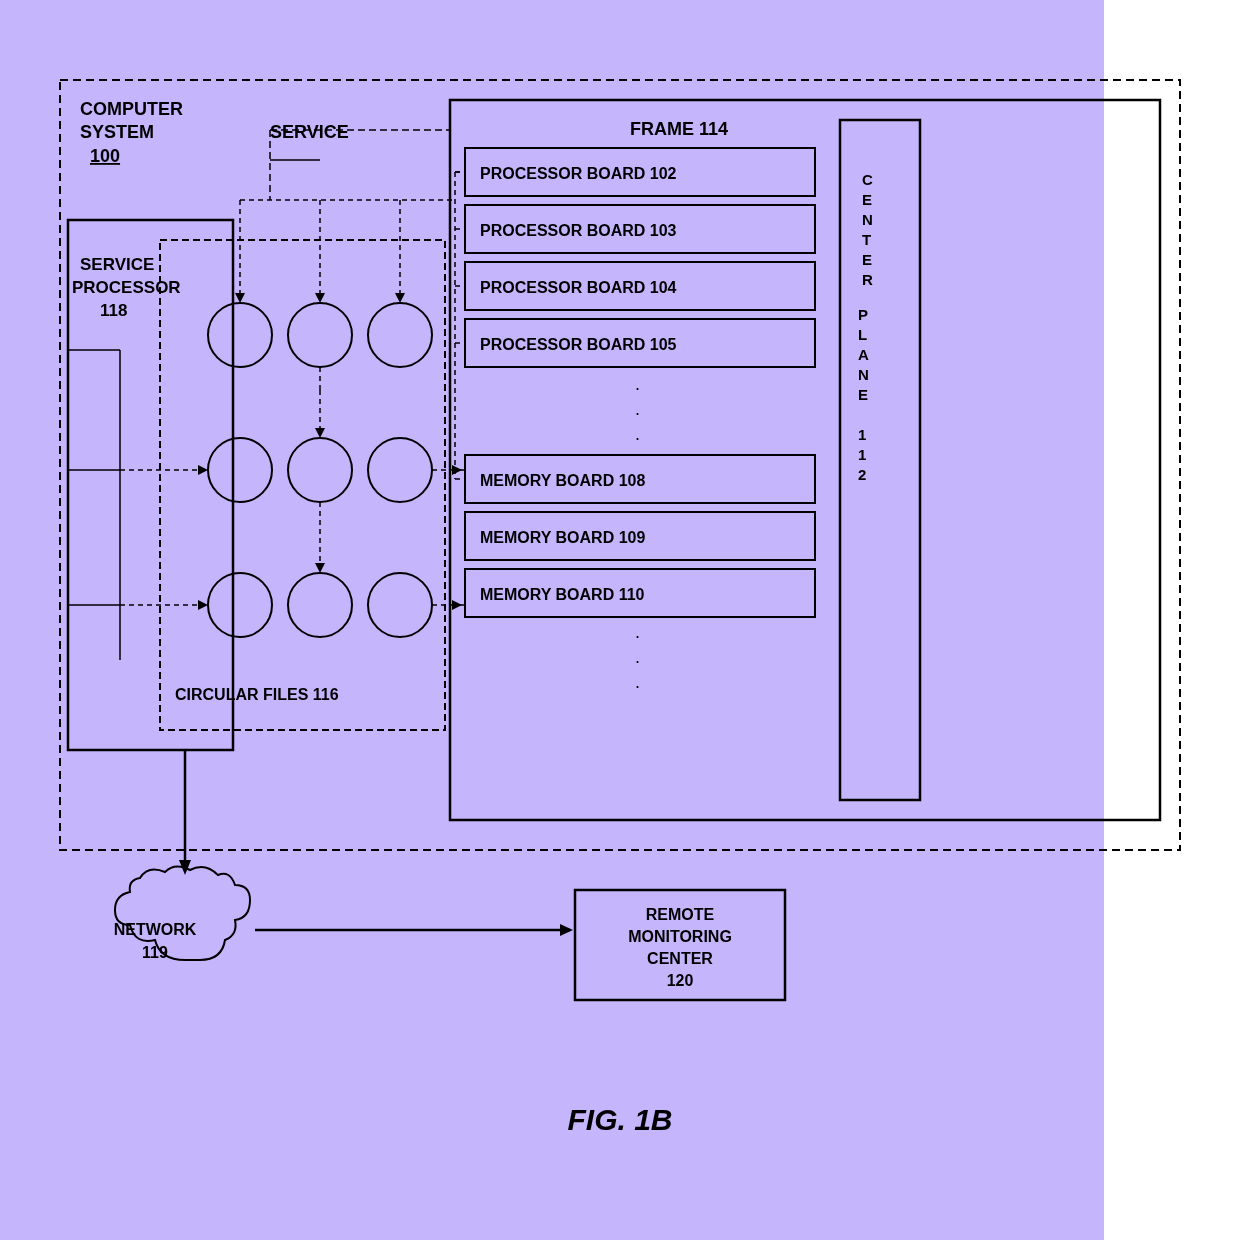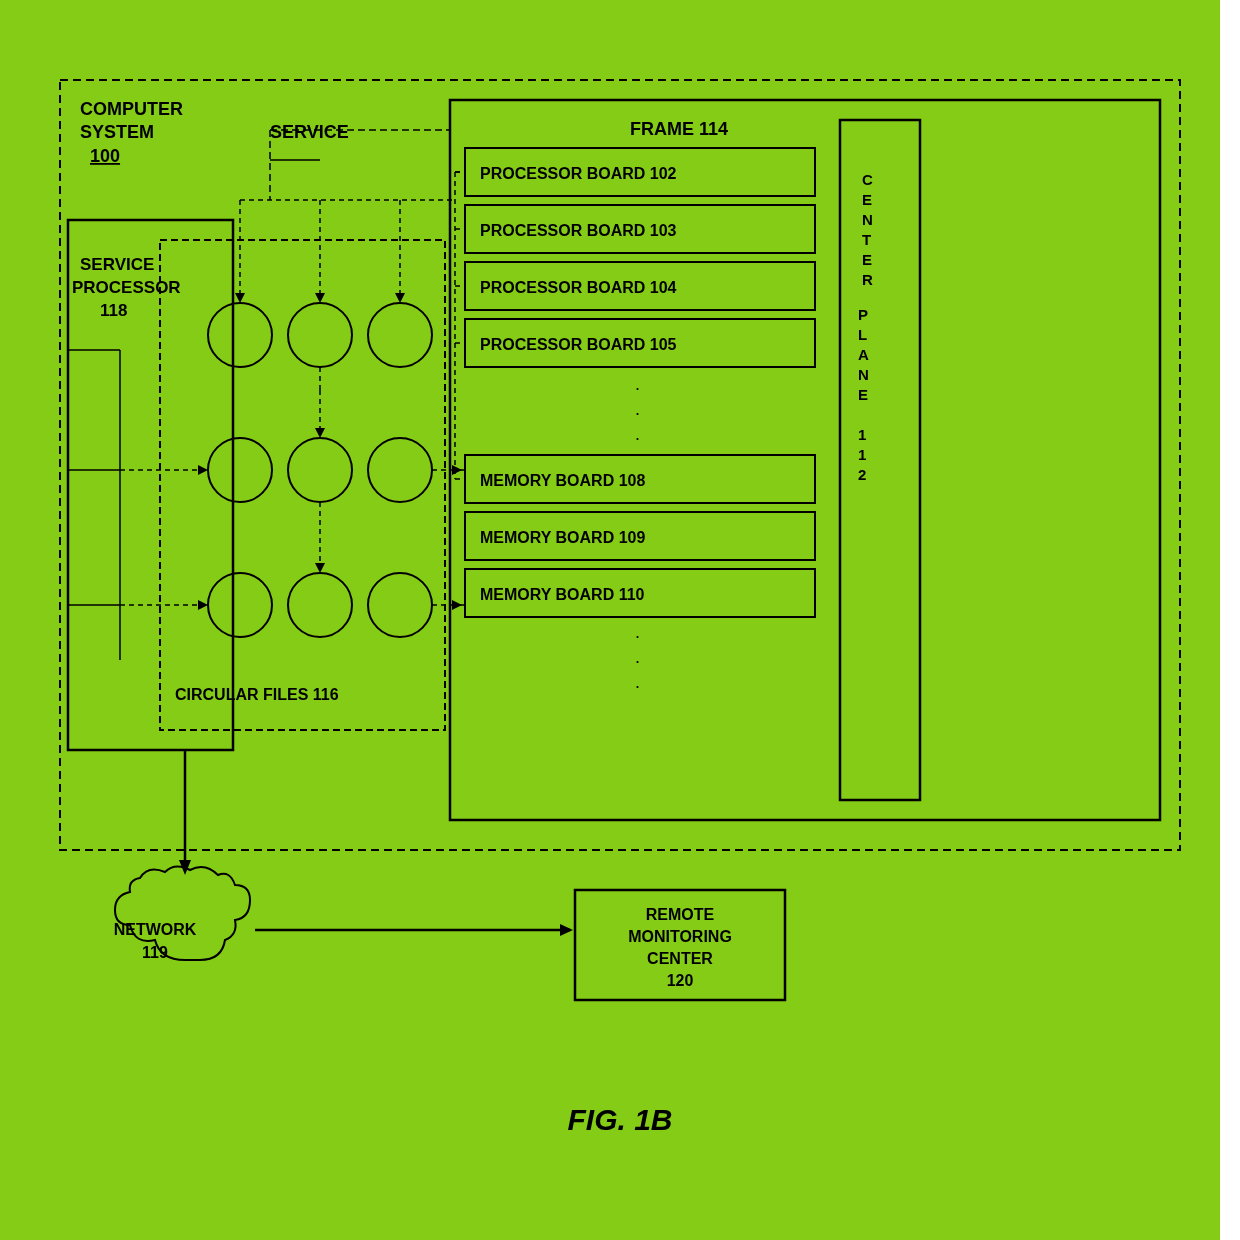--- a/index.html
+++ b/index.html
@@ -5,24 +5,24 @@
     * { box-sizing: border-box; margin: 0; padding: 0; }
     body {
       background: #fff;
       font-family: Arial, sans-serif;
       width: 1240px;
       height: 1240px;
       overflow: hidden;
       position: relative;
     }
     .diagram-container {
-      width: 1220px;
+      width: 1104px;
       height: 1240px;
       position: relative;
-      background: #84cc16;
+      background: #c4b5fd;
       text-align: center;
     }
     svg.main-diagram {
       position: absolute;
       top: 0; left: 0;
       width: 1240px;
       height: 1240px;
     }
   </style>
 </head>

